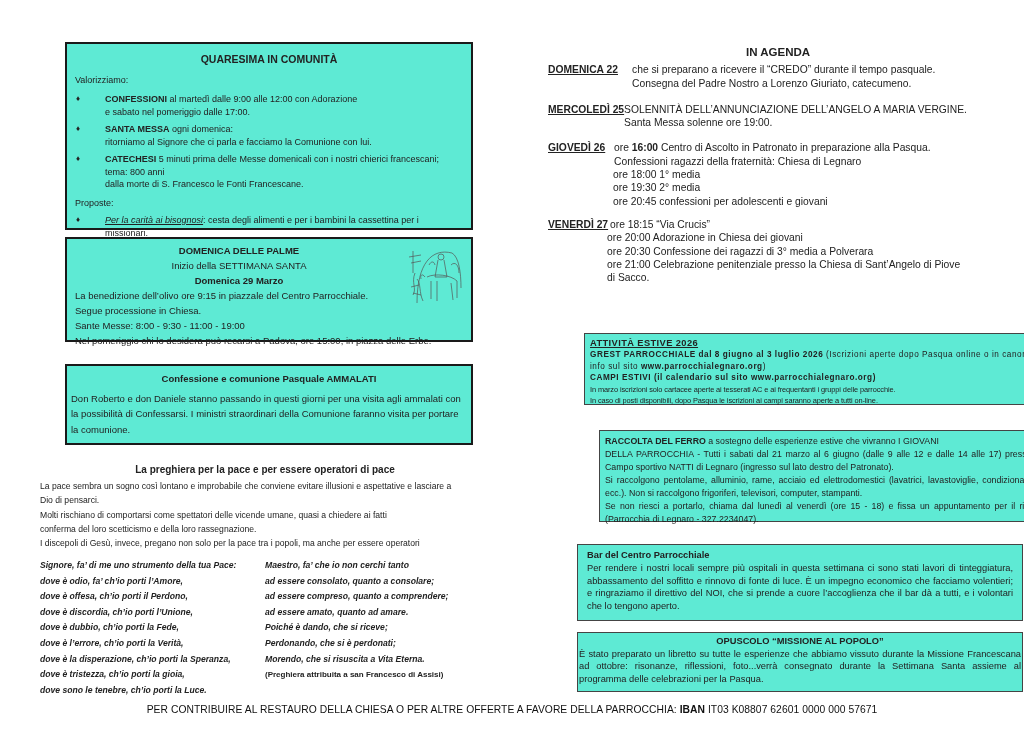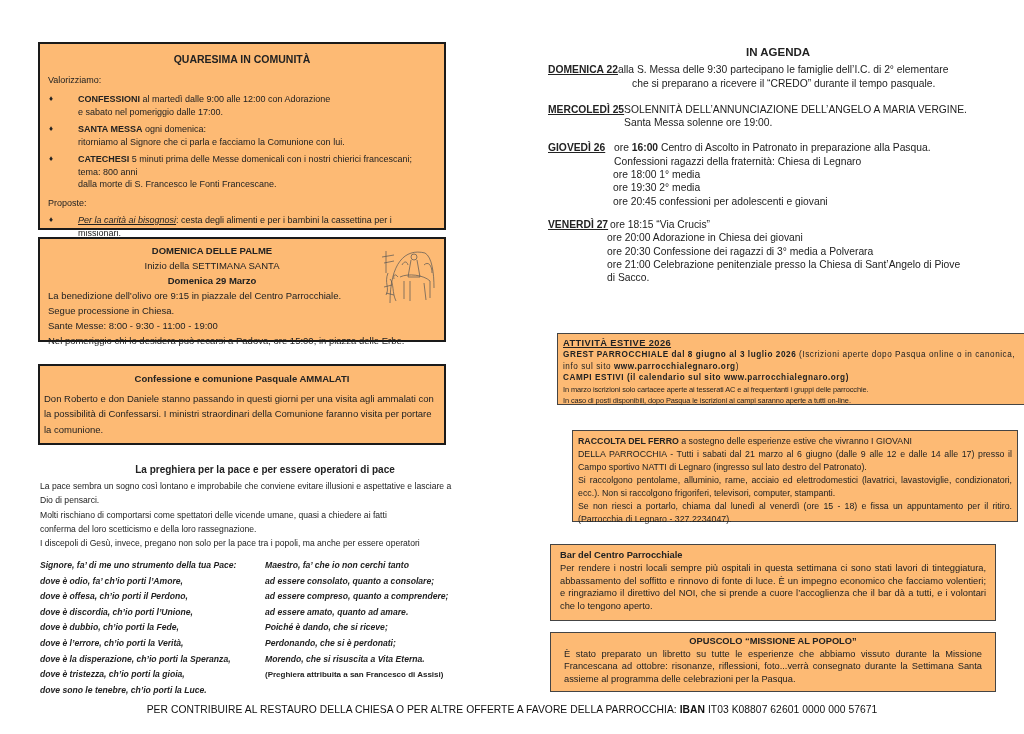--- a/index.html
+++ b/index.html
@@ -1,18 +1,18 @@
 <!DOCTYPE html>
 <html><head>
 <meta charset="utf-8">
 <style>
   * { box-sizing: border-box; margin: 0; padding: 0; }
   html, body { width: 1024px; height: 734px; background: #ffffff; overflow: hidden; }
   body { font-family: "Liberation Sans", "DejaVu Sans", sans-serif; color: #222; position: relative; }
-  .box { position: absolute; border: 2px solid #1a1a1a; background: #fdba74; }
+  .box { position: absolute; border: 2px solid #1a1a1a; background: #5eead4; margin-left: 27px; }
   b, .b { font-weight: bold; }
   .u { text-decoration: underline; }
   .i { font-style: italic; }
 
   
   #quaresima { left: 38px; top: 42px; width: 408px; height: 188px; padding: 6px 8px 0 8px; font-size: 9px; line-height: 12.5px; }
   #quaresima h2 { font-size: 10.5px; font-weight: bold; text-align: center; margin: 3px 0 8px 0; }
   #quaresima .intro { margin-bottom: 7px; }
   .bl { display: flex; margin-bottom: 5px; }
   .bl .dot { width: 30px; flex: none; padding-left: 1px; font-size: 8px; }
@@ -49,21 +49,21 @@
   #estive .sp { letter-spacing: 0.55px; }
   #estive .sm { font-size: 7.4px; letter-spacing: -0.1px; }
 
   
   #ferro { left: 572px; top: 430px; width: 446px; height: 92px; padding: 4px 5px; font-size: 8.8px; line-height: 13px; border: 1.5px solid #444; text-align: justify; }
 
   
   #bar { left: 550px; top: 544px; width: 446px; height: 77px; padding: 4px 9px; font-size: 9.3px; line-height: 12.8px; border: 1.5px solid #444; text-align: justify; }
 
   
-  #opuscolo { left: 550px; top: 632px; width: 446px; height: 60px; padding: 2px 13px; font-size: 9.3px; line-height: 12.6px; border: 1.5px solid #444; text-align: justify; }
+  #opuscolo { left: 550px; top: 632px; width: 446px; height: 60px; padding: 2px 1px; font-size: 9.3px; line-height: 12.6px; border: 1.5px solid #444; text-align: justify; }
   #opuscolo h3 { font-size: 9.3px; font-weight: bold; text-align: center; }
 
   
   #footer { position: absolute; left: 0; top: 704px; width: 1024px; text-align: center; font-size: 10.3px; color: #111; letter-spacing: 0.05px; }
 </style>
 </head>
 <body>
 
 <section class="box" id="quaresima">
   <h2>QUARESIMA IN COMUNITÀ</h2>
@@ -150,22 +150,22 @@
     <div class="attrib">(Preghiera attribuita a san Francesco di Assisi)</div>
   </div>
 </section>
 
 <section id="agenda">
   <h2>IN AGENDA</h2>
 
   <div class="ag">
     <span class="day">DOMENICA 22</span>
     <div class="lines">
-      <div> alla S. Messa delle 9:30 partecipano le famiglie dell’I.C. di 2° elementare</div>
       <div style="padding-left:14px"> che si preparano a ricevere il “CREDO” durante il tempo pasquale.</div>
+      <div style="padding-left:14px"> Consegna del Padre Nostro a Lorenzo Giuriato, catecumeno.</div>
     </div>
   </div>
 
   <div class="ag" style="margin-bottom:12px">
     <span class="day">MERCOLEDÌ 25</span>
     <div class="lines">
       <div> SOLENNITÀ DELL’ANNUNCIAZIONE DELL’ANGELO A MARIA VERGINE.</div>
       <div style="padding-left:0px">Santa Messa solenne ore 19:00.</div>
     </div>
   </div>

